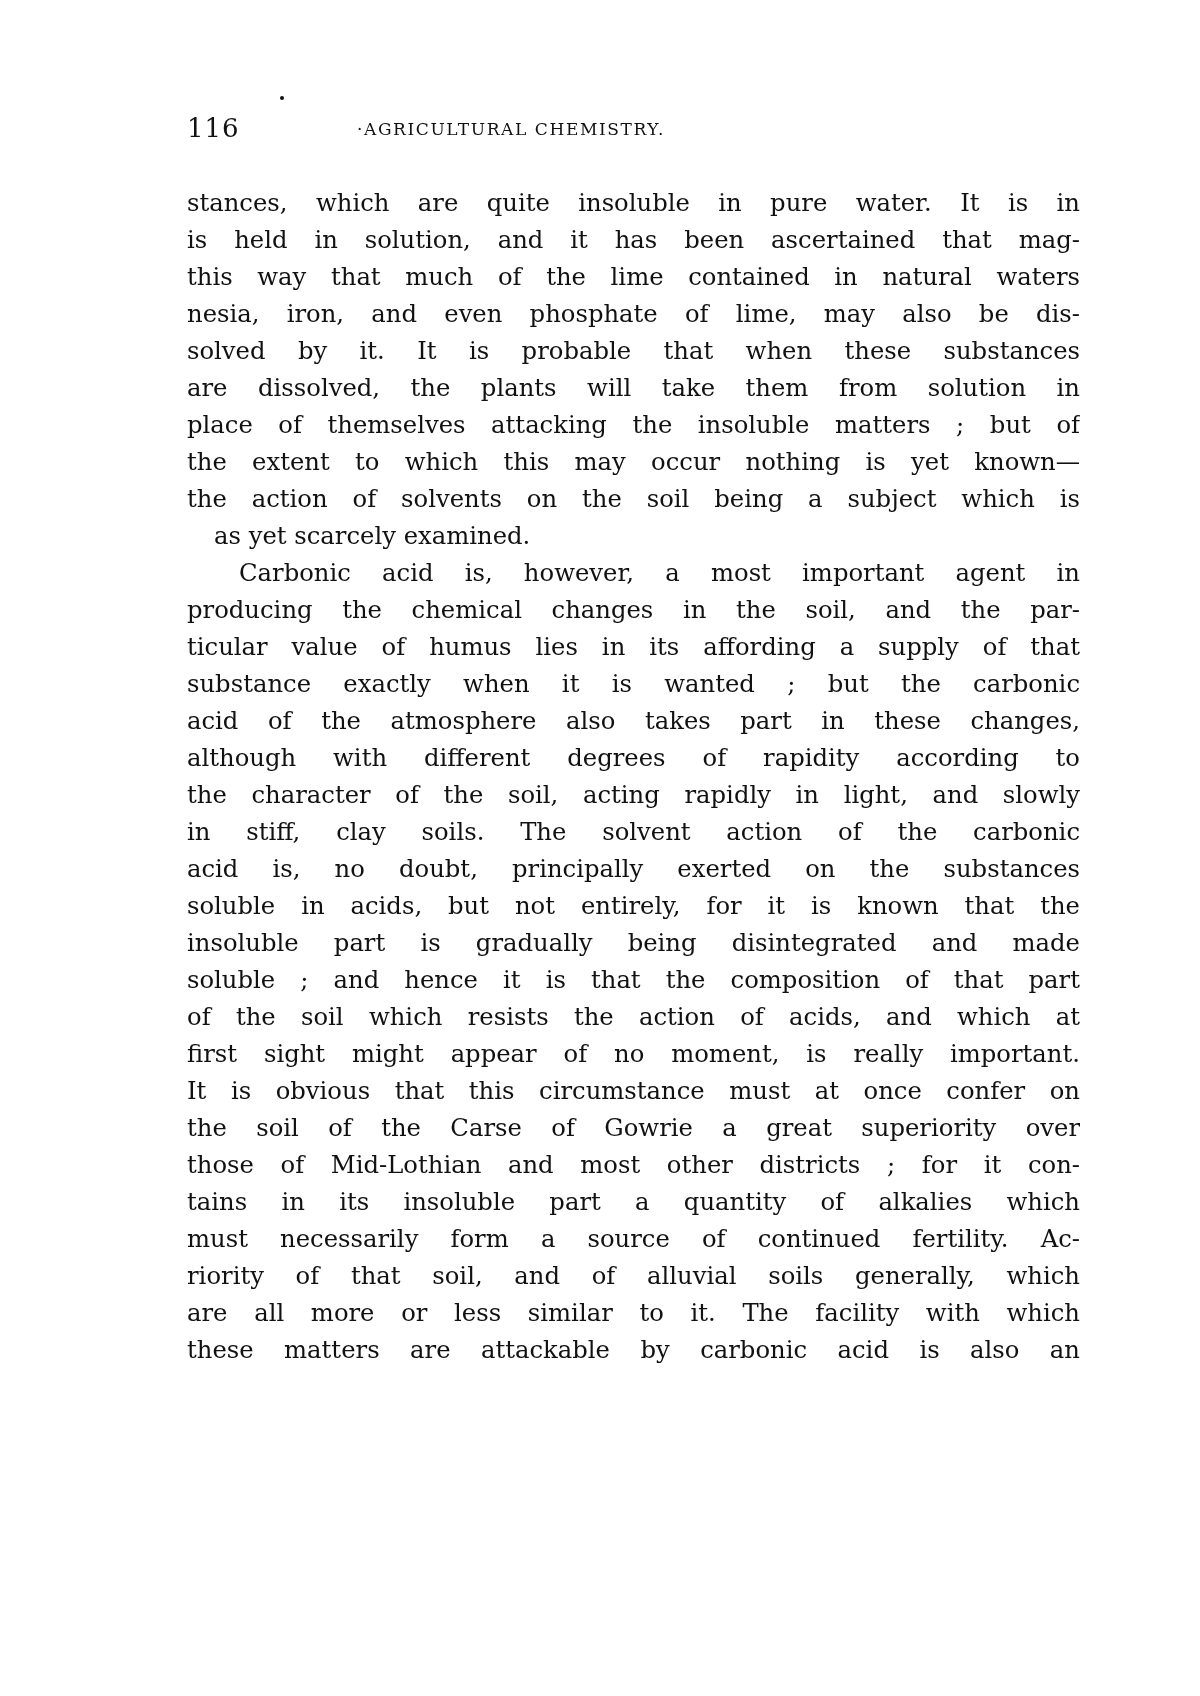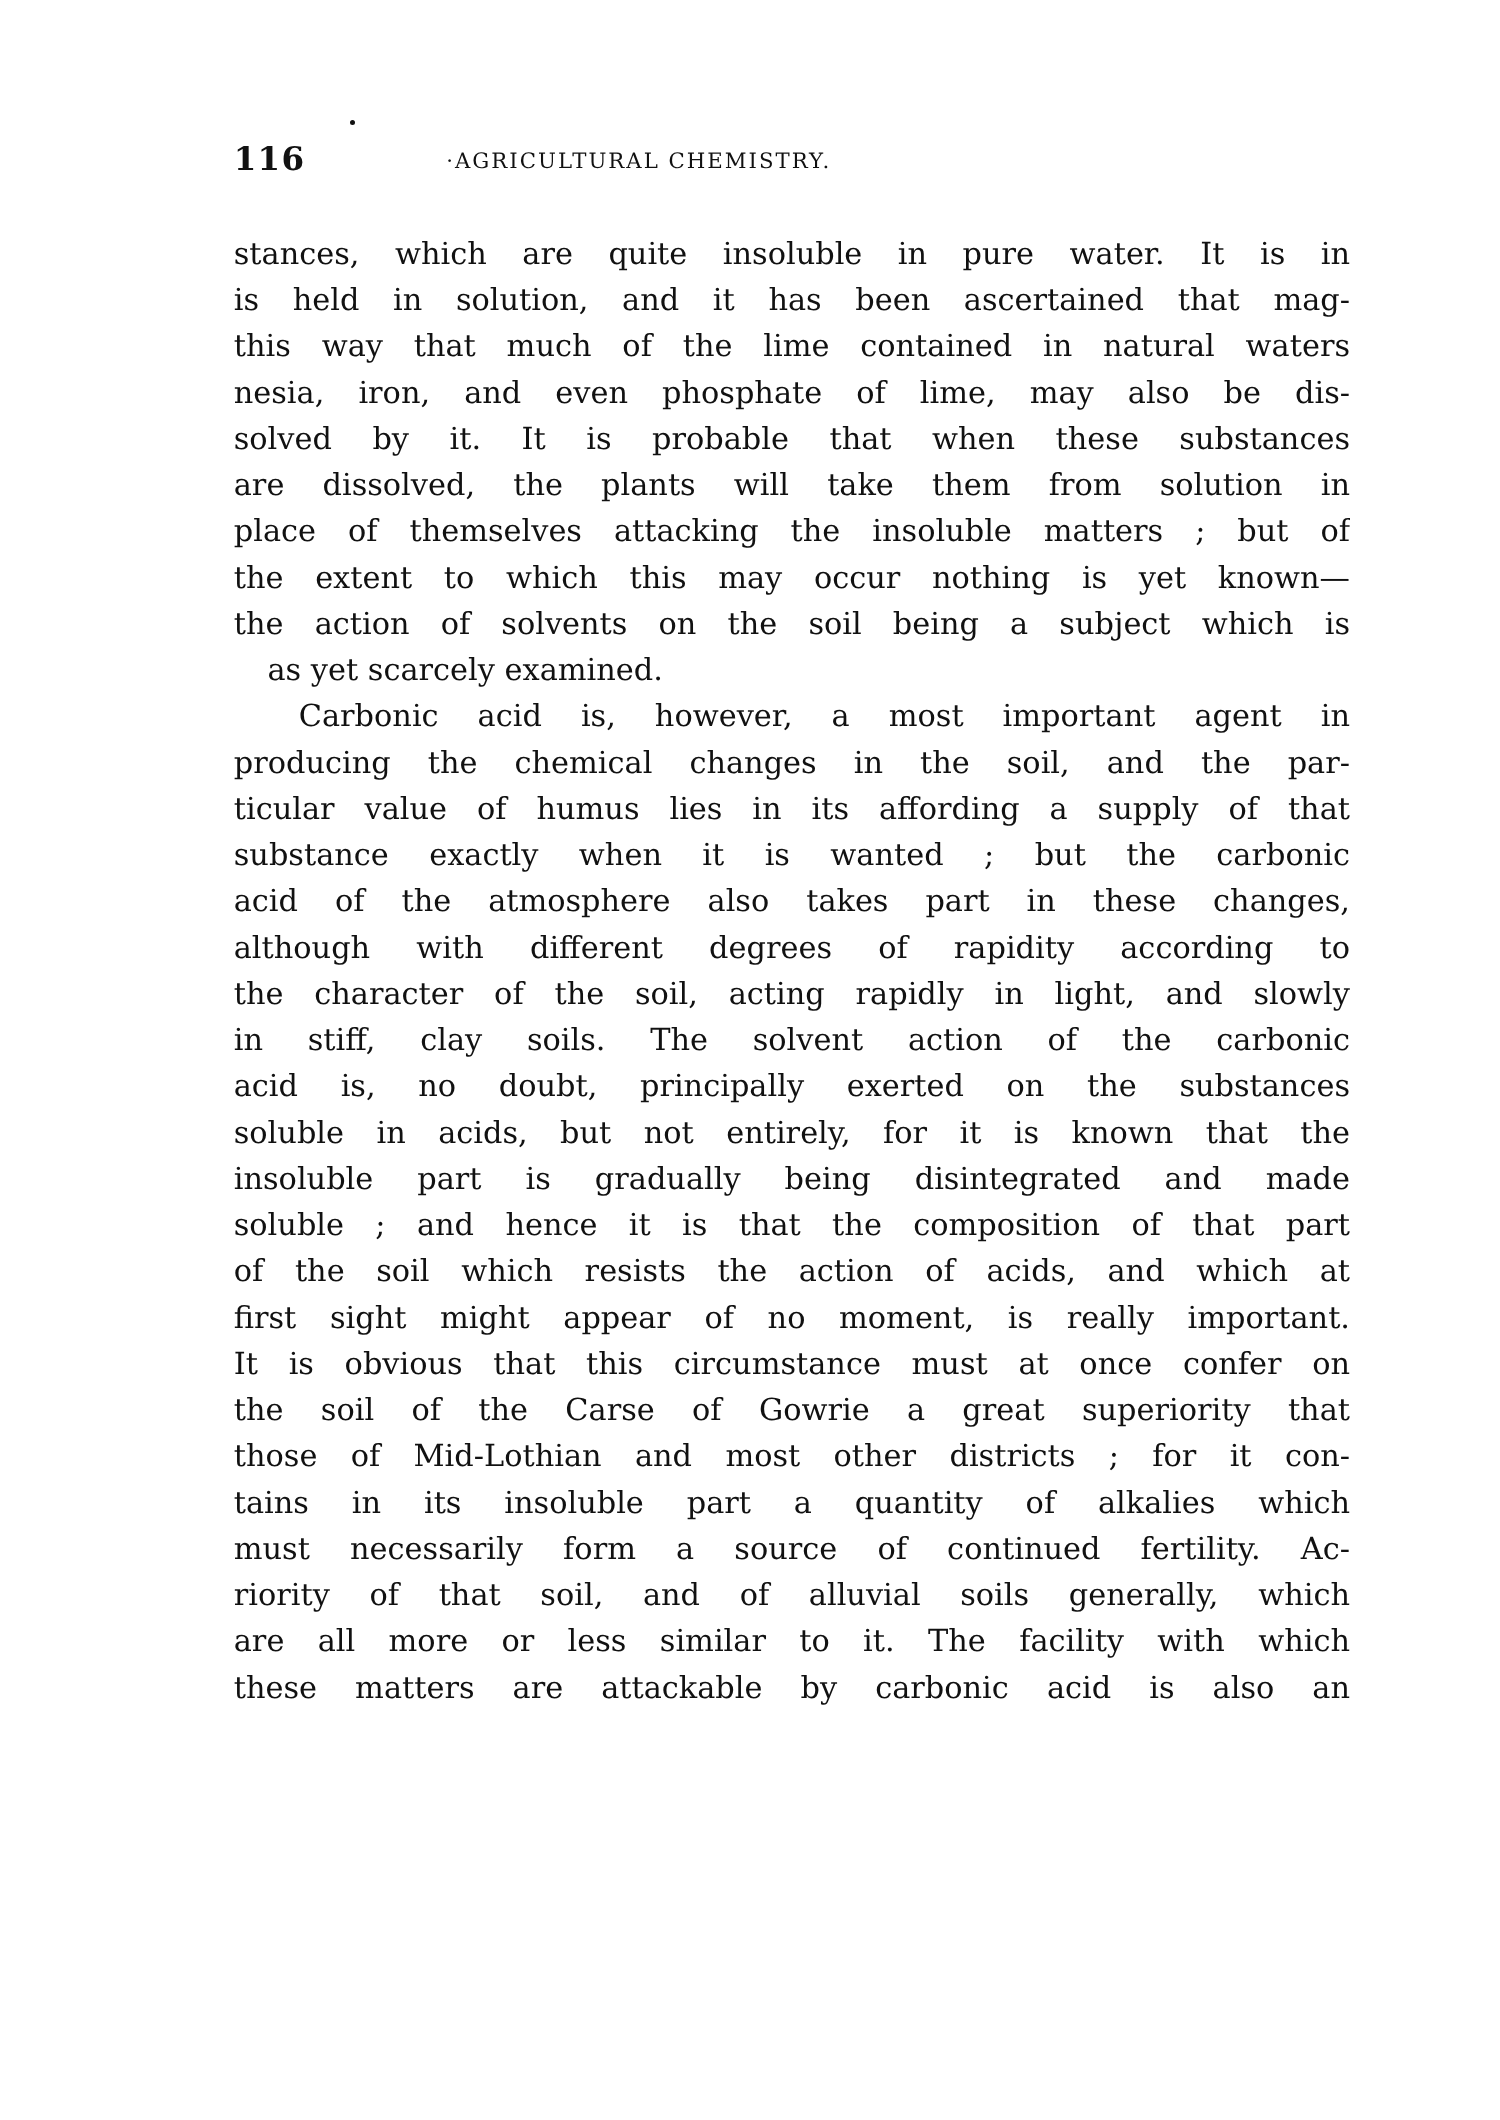--- a/index.html
+++ b/index.html
@@ -19,21 +19,21 @@
       position: absolute;
       background: #111;
       border-radius: 50%;
     }
     .page-number {
       position: absolute;
       left: 187px;
       top: 112px;
       font-size: 26px;
       line-height: 32px;
-      font-weight: bold;
+      font-weight: normal;
       letter-spacing: 1px;
     }
     .running-head {
       position: absolute;
       left: 357px;
       top: 118px;
       font-size: 17px;
       line-height: 22px;
       font-weight: normal;
       letter-spacing: 1.6px;
@@ -93,21 +93,21 @@
     <div class="line">although with different degrees of rapidity according to</div>
     <div class="line">the character of the soil, acting rapidly in light, and slowly</div>
     <div class="line">in stiff, clay soils.  The solvent action of the carbonic</div>
     <div class="line">acid is, no doubt, principally exerted on the substances</div>
     <div class="line">soluble in acids, but not entirely, for it is known that the</div>
     <div class="line">insoluble part is gradually being disintegrated and made</div>
     <div class="line">soluble ; and hence it is that the composition of that part</div>
     <div class="line">of the soil which resists the action of acids, and which at</div>
     <div class="line">first sight might appear of no moment, is really important.</div>
     <div class="line">It is obvious that this circumstance must at once confer on</div>
-    <div class="line">the soil of the Carse of Gowrie a great superiority that</div>
+    <div class="line">the soil of the Carse of Gowrie a great superiority over</div>
     <div class="line">those of Mid-Lothian and most other districts ; for it con-</div>
     <div class="line">tains in its insoluble part a quantity of alkalies which</div>
     <div class="line">must necessarily form a source of continued fertility.  Ac-</div>
     <div class="line">riority of that soil, and of alluvial soils generally, which</div>
     <div class="line">are all more or less similar to it.  The facility with which</div>
     <div class="line">these matters are attackable by carbonic acid is also an</div>
   </div>
 </div>
 
 </body></html>

